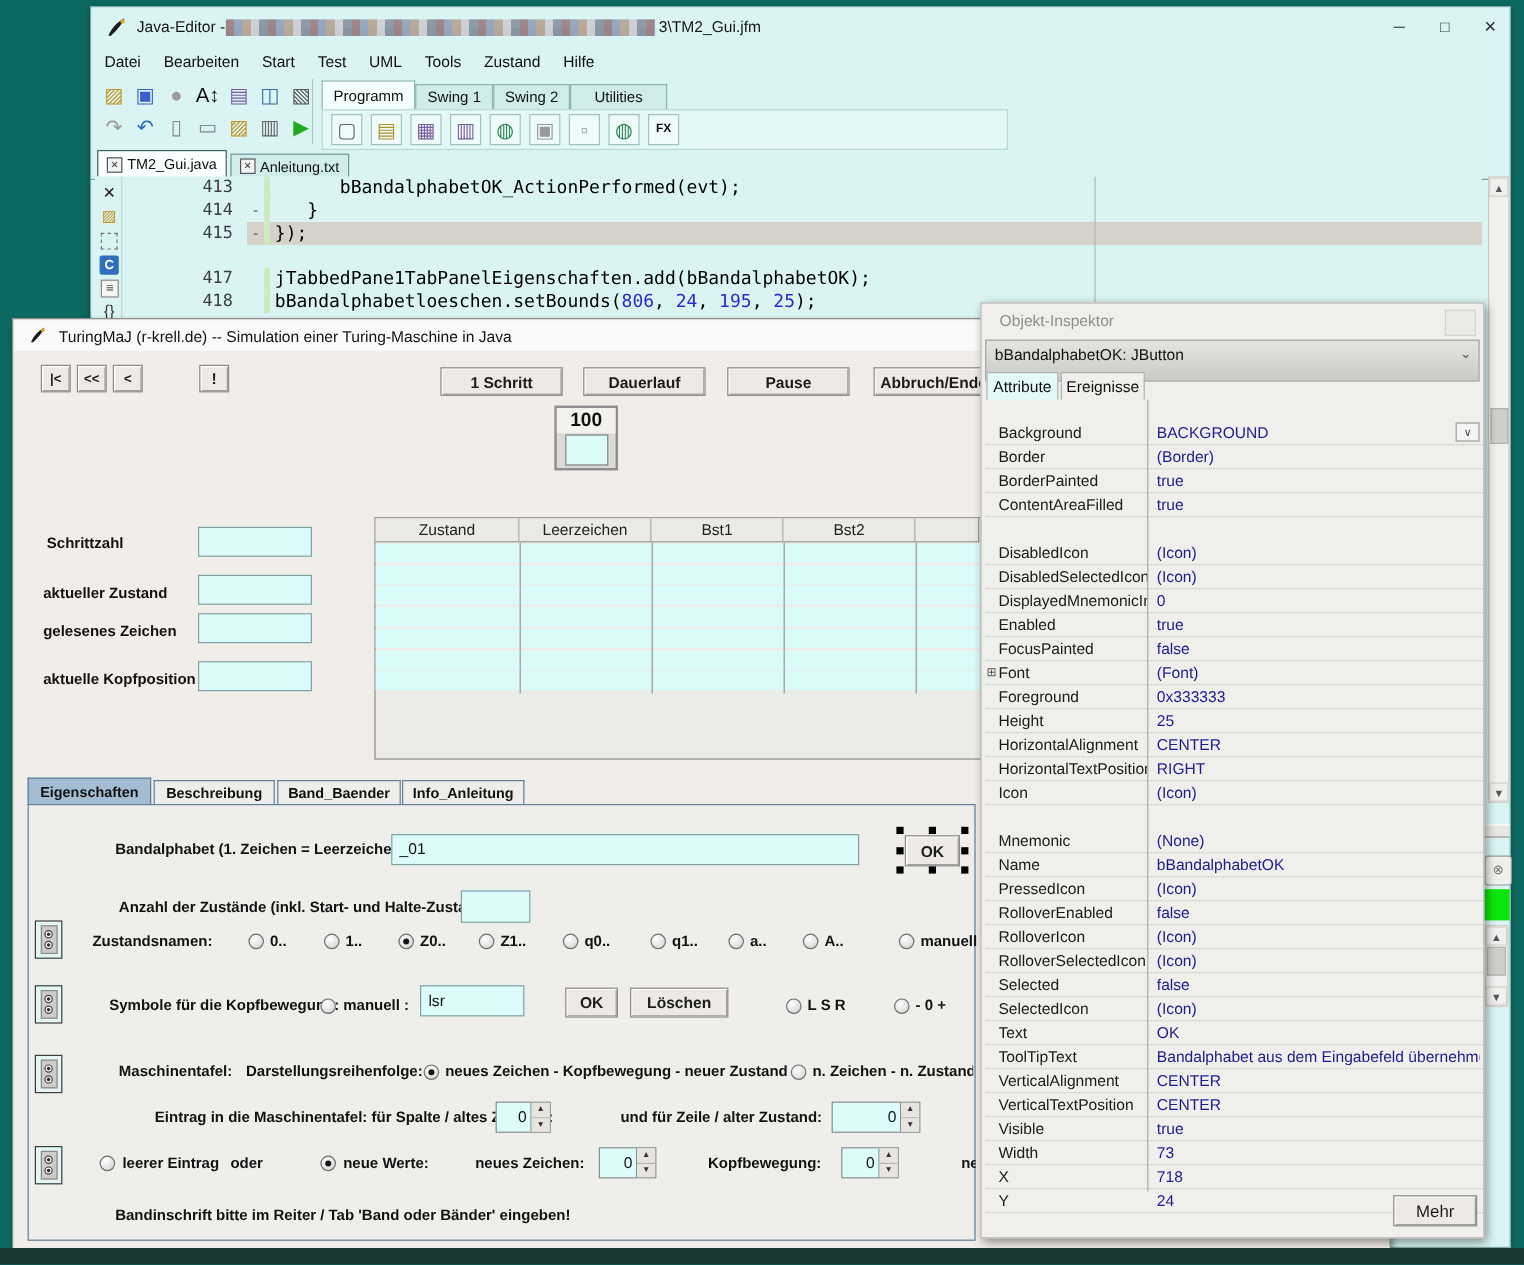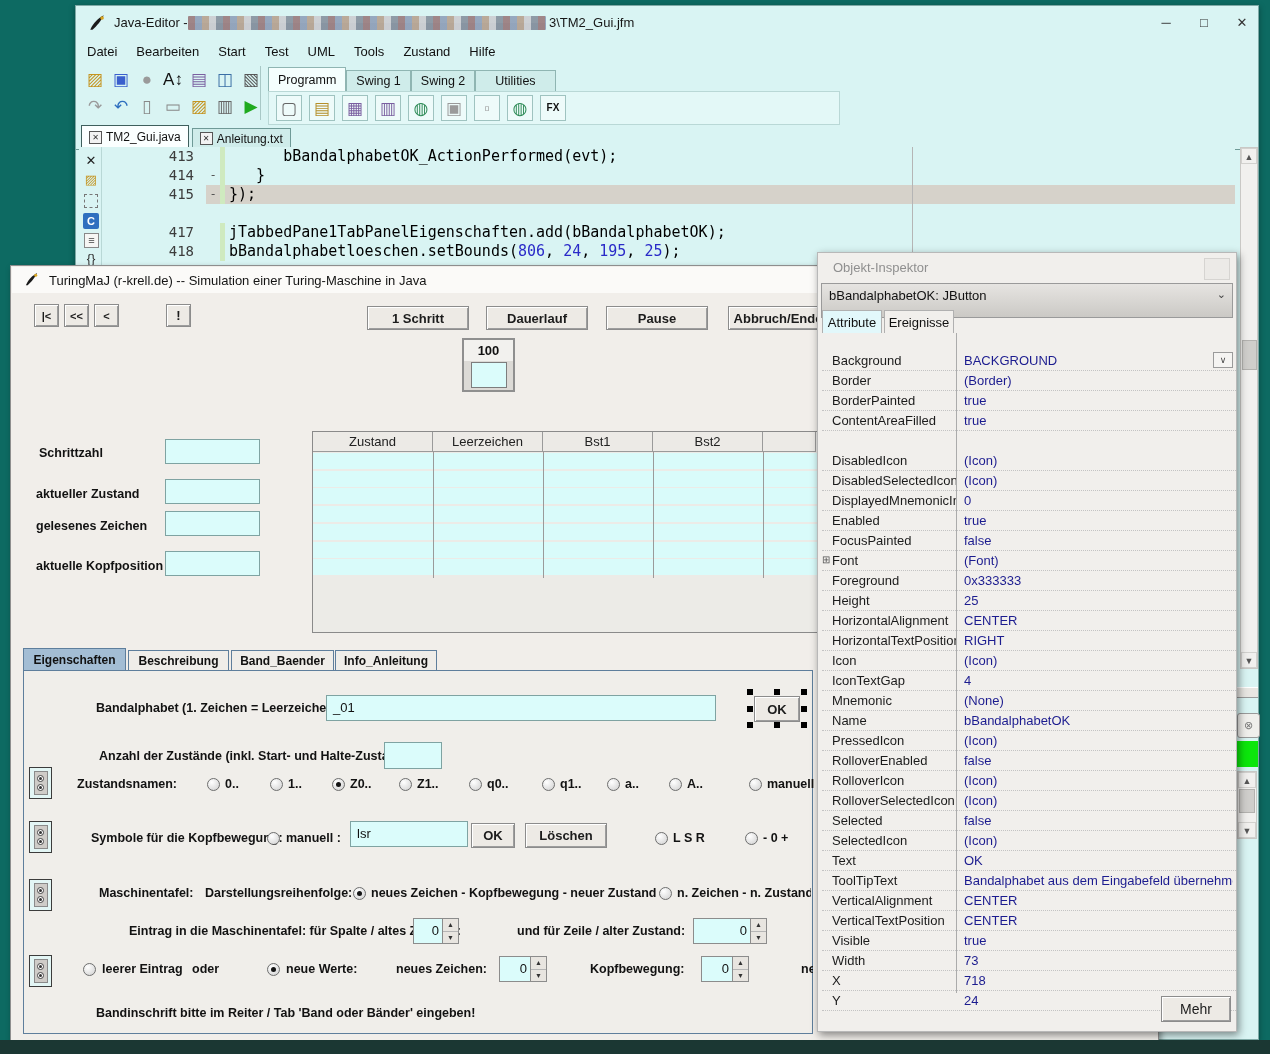--- a/index.html
+++ b/index.html
@@ -258,21 +258,21 @@
       </div>
     <div class="abs btn3d" style="left:155px;top:38px;width:25px;height:23px;">!</div>
     <div id="tm-actions">
         <div class="abs btn3d" style="left: 356px; top: 40px; width: 102px; height: 24px;">1 Schritt</div>
         <div class="abs btn3d" style="left: 475px; top: 40px; width: 102px; height: 24px;">Dauerlauf</div>
         <div class="abs btn3d" style="left: 595px; top: 40px; width: 102px; height: 24px;">Pause</div>
         <div class="abs btn3d" style="left: 717px; top: 40px; width: 100px; height: 24px;">Abbruch/Ende</div>
       </div>
 
     <div class="abs" style="left:451px;top:72px;width:53px;height:54px;border:2px solid #8f8f8f;background:#dcdad6;box-sizing:border-box;">
-      <div class="abs" style="left:0;top:0;width:49px;height:21px;background:#f2f1ee;text-align:center;font-weight:bold;font-size:13px;color:#111;line-height:21px;">100</div>
+      <div class="abs" style="left:0;top:0;width:49px;height:21px;background:#f2f1ee;text-align:center;font-weight:bold;font-size:16px;color:#111;line-height:21px;">100</div>
       <div class="abs" style="left:7px;top:22px;width:34px;height:24px;background:#dbfcfb;border:1px solid #7d7d7d;"></div>
     </div>
 
     <div id="tm-status">
         <div class="blbl" style="left: 28px; top: 180px;">Schrittzahl</div>
         <div class="abs cyanfield" style="left: 154px; top: 173px; width: 95px; height: 25px;"></div>
         <div class="blbl" style="left: 25px; top: 221px;">aktueller Zustand</div>
         <div class="abs cyanfield" style="left: 154px; top: 213px; width: 95px; height: 25px;"></div>
         <div class="blbl" style="left: 25px; top: 253px;">gelesenes Zeichen</div>
         <div class="abs cyanfield" style="left: 154px; top: 245px; width: 95px; height: 25px;"></div>
@@ -369,21 +369,21 @@
         <div class="blbl" style="left: 614px; top: 511px;">a..</div>
         <div class="radio" style="left: 658px; top: 512px;"></div>
         <div class="blbl" style="left: 676px; top: 511px;">A..</div>
         <div class="radio" style="left: 738px; top: 512px;"></div>
         <div class="blbl" style="left: 756px; top: 511px;">manuell :</div>
       </div>
 
     <span class="blbl" style="left:80px;top:565px;">Symbole für die Kopfbewegung:</span>
     <span class="radio" style="left:256px;top:566px;"></span>
     <span class="blbl" style="left:275px;top:565px;">manuell :</span>
-    <div class="abs cyanfield" style="left:339px;top:555px;width:118px;height:26px;padding:4px 0 0 6px;">lsr</div>
+    <div class="abs cyanfield" style="left:339px;top:555px;width:87px;height:26px;padding:4px 0 0 6px;">lsr</div>
     <div class="abs btn3d" style="left:460px;top:557px;width:44px;height:25px;">OK</div>
     <div class="abs btn3d" style="left:514px;top:557px;width:82px;height:25px;">Löschen</div>
     <span class="radio" style="left:644px;top:566px;"></span>
     <span class="blbl" style="left:662px;top:565px;">L S R</span>
     <span class="radio" style="left:734px;top:566px;"></span>
     <span class="blbl" style="left:752px;top:565px;">-  0  +</span>
 
     <span class="blbl" style="left:88px;top:620px;">Maschinentafel:</span>
     <span class="blbl" style="left:194px;top:620px;">Darstellungsreihenfolge:</span>
     <span class="radio sel" style="left:342px;top:621px;"></span>
@@ -502,24 +502,20 @@
           <div class="oi-v">CENTER</div>
         </div>
         <div class="oi-row" style="top: 280px;">
           <div class="oi-k">HorizontalTextPosition</div>
           <div class="oi-v">RIGHT</div>
         </div>
         <div class="oi-row" style="top: 300px;">
           <div class="oi-k">Icon</div>
           <div class="oi-v">(Icon)</div>
         </div>
-        <div class="oi-row" style="top: 320px;">
-          <div class="oi-k">IconTextGap</div>
-          <div class="oi-v">4</div>
-        </div>
         <div class="oi-row" style="top: 360px;">
           <div class="oi-k">Name</div>
           <div class="oi-v">bBandalphabetOK</div>
         </div>
         <div class="oi-row" style="top: 340px;">
           <div class="oi-k">Mnemonic</div>
           <div class="oi-v">(None)</div>
         </div>
         <div class="oi-row" style="top: 380px;">
           <div class="oi-k">PressedIcon</div>

